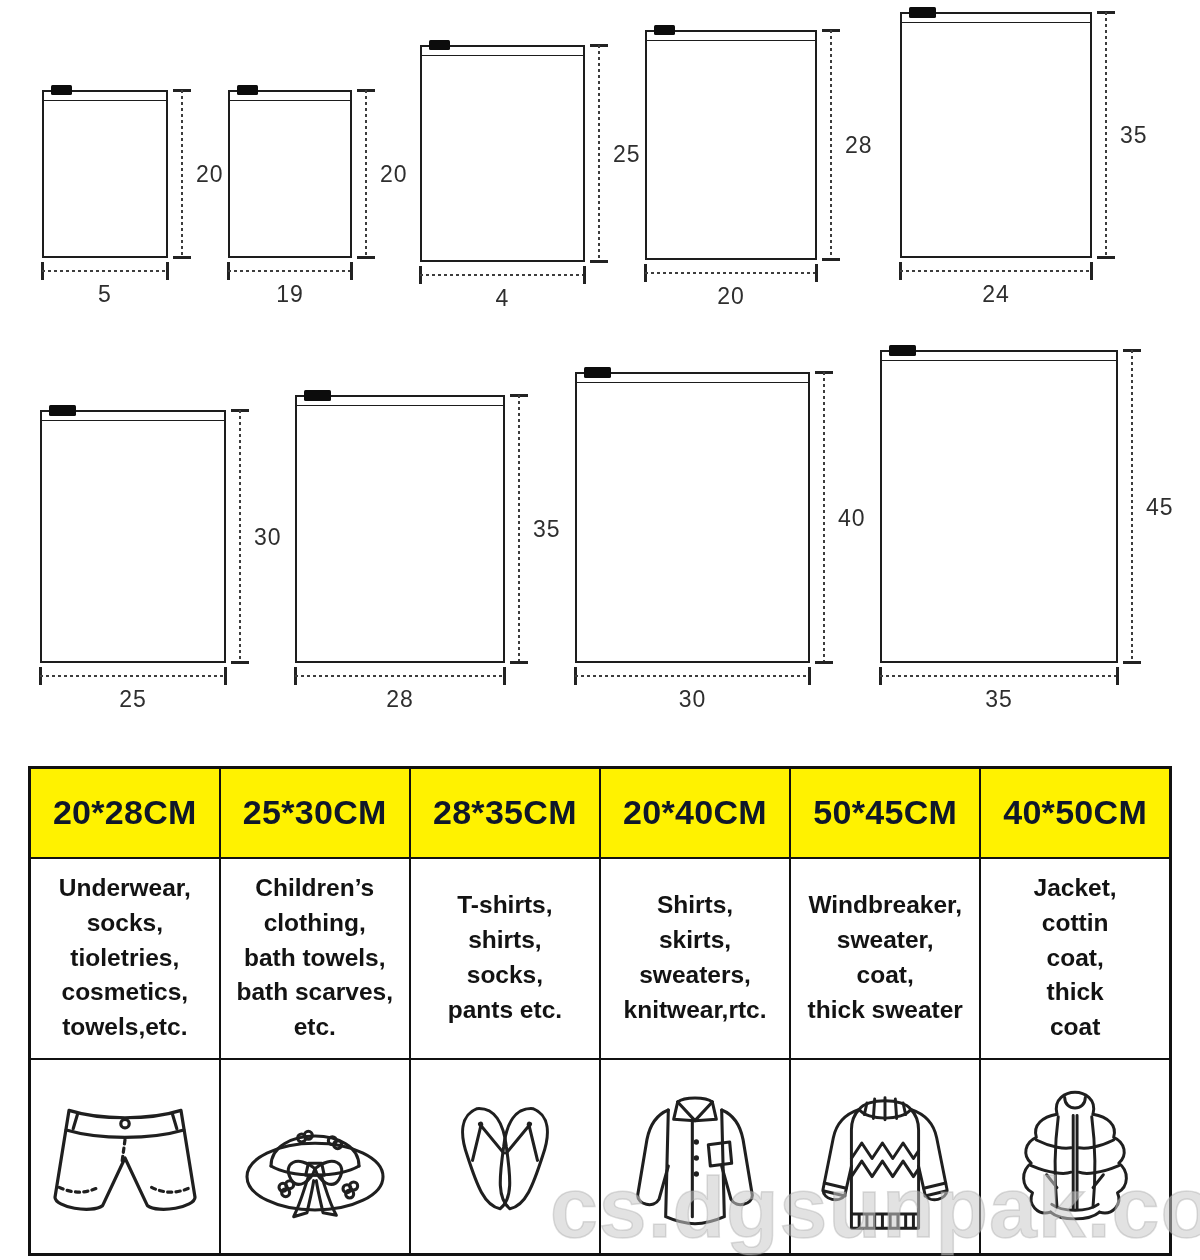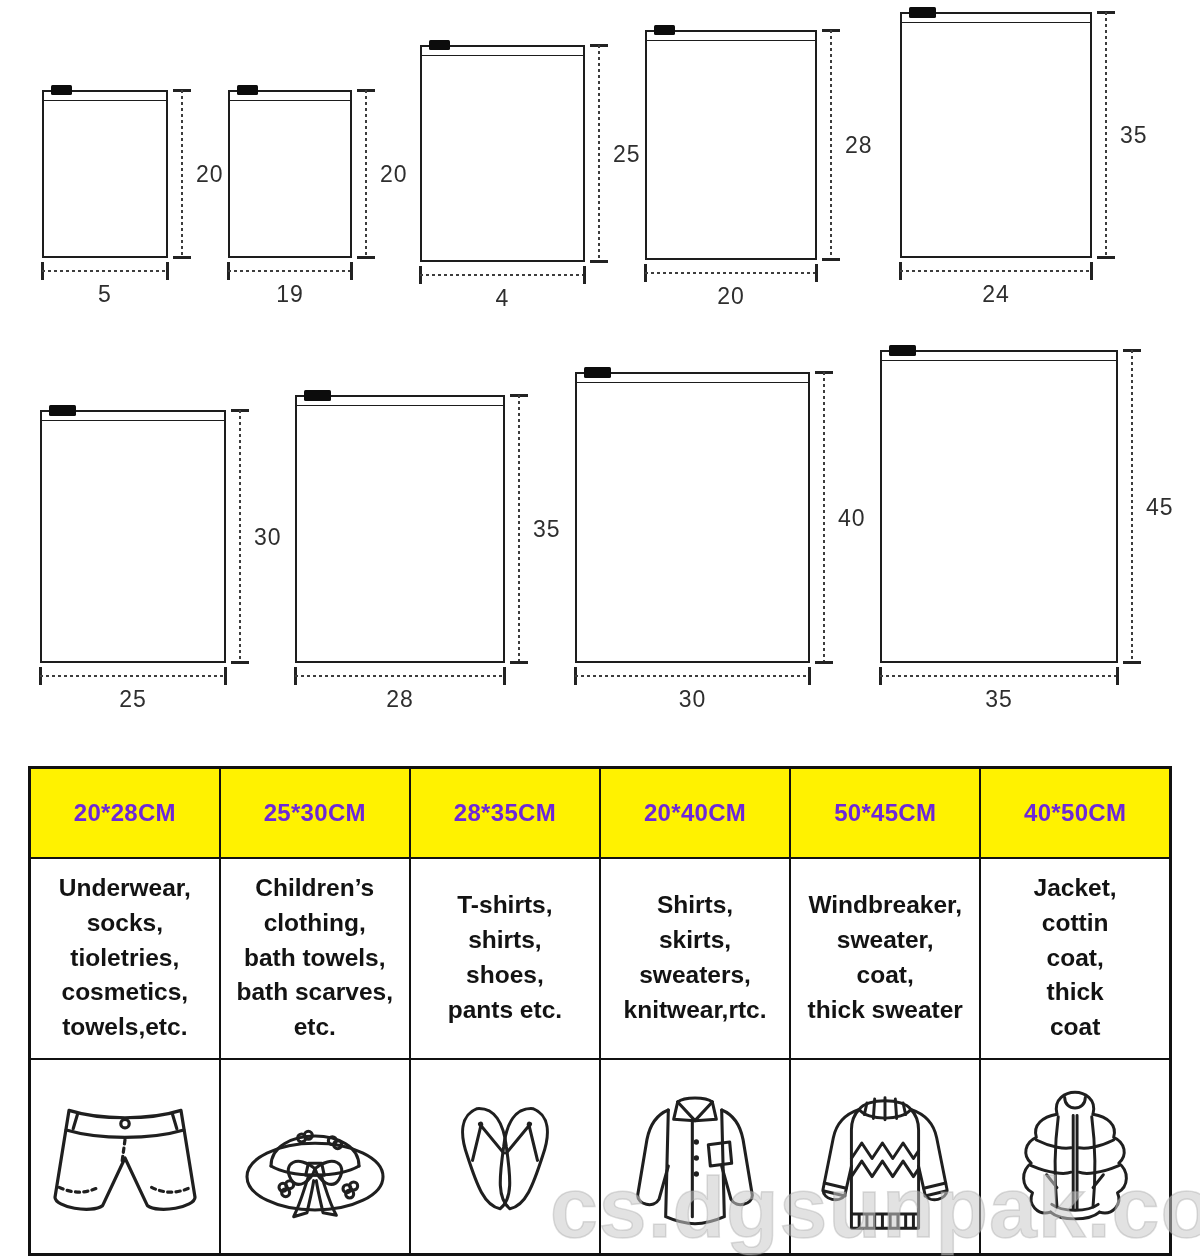--- a/index.html
+++ b/index.html
@@ -26,21 +26,21 @@
   .hdim::before,.hdim::after { content:""; position:absolute; top:-8px; width:3px; height:18px; background:#222; }
   .hdim::before { left:-1px; } .hdim::after { right:-1px; }
   .hdim .dim-label { position:absolute; top:11px; left:50%; transform:translateX(-50%); }
 
   .dim-label { font-size:23px; color:#2e2e2e; letter-spacing:1px; white-space:nowrap; }
 
   
   .size-table { position:absolute; left:28px; top:766px; width:1144px;
     border-collapse:collapse; table-layout:fixed; border:3px solid #111; }
   .size-table td { border:2.6px solid #111; text-align:center; vertical-align:middle; background:#fff; }
-  .head-row td { height:90px; font-size:24px; font-weight:600; letter-spacing:0.3px; color:#6d28d9; }
+  .head-row td { height:90px; font-size:34px; font-weight:600; letter-spacing:0.3px; color:#0f172a; }
   .text-row td { height:201px; font-size:24.5px; font-weight:bold; line-height:1.42;
     white-space:pre-line; color:#131313; padding:4px 2px; }
   .icon-row td { height:196px; }
   .icon-row svg { display:block; margin:4px auto 0; }
   svg path, svg ellipse, svg circle, svg polyline { stroke:#1f1f1f; stroke-width:2.3; fill:none;
     stroke-linecap:round; stroke-linejoin:round; }
   svg .fill { fill:#1f1f1f; stroke:none; }
 
   
   .watermark { position:absolute; left:550px; top:1158px; font-size:86px; font-weight:600;
@@ -179,21 +179,21 @@
 tioletries,
 cosmetics,
 towels,etc.</td>
       <td>Children’s
 clothing,
 bath towels,
 bath scarves,
 etc.</td>
       <td>T-shirts,
 shirts,
-shoes,
+socks,
 pants etc.</td>
       <td>Shirts,
 skirts,
 sweaters,
 knitwear,rtc.</td>
       <td>Windbreaker,
 sweater,
 coat,
 thick sweater</td>
       <td>Jacket,

